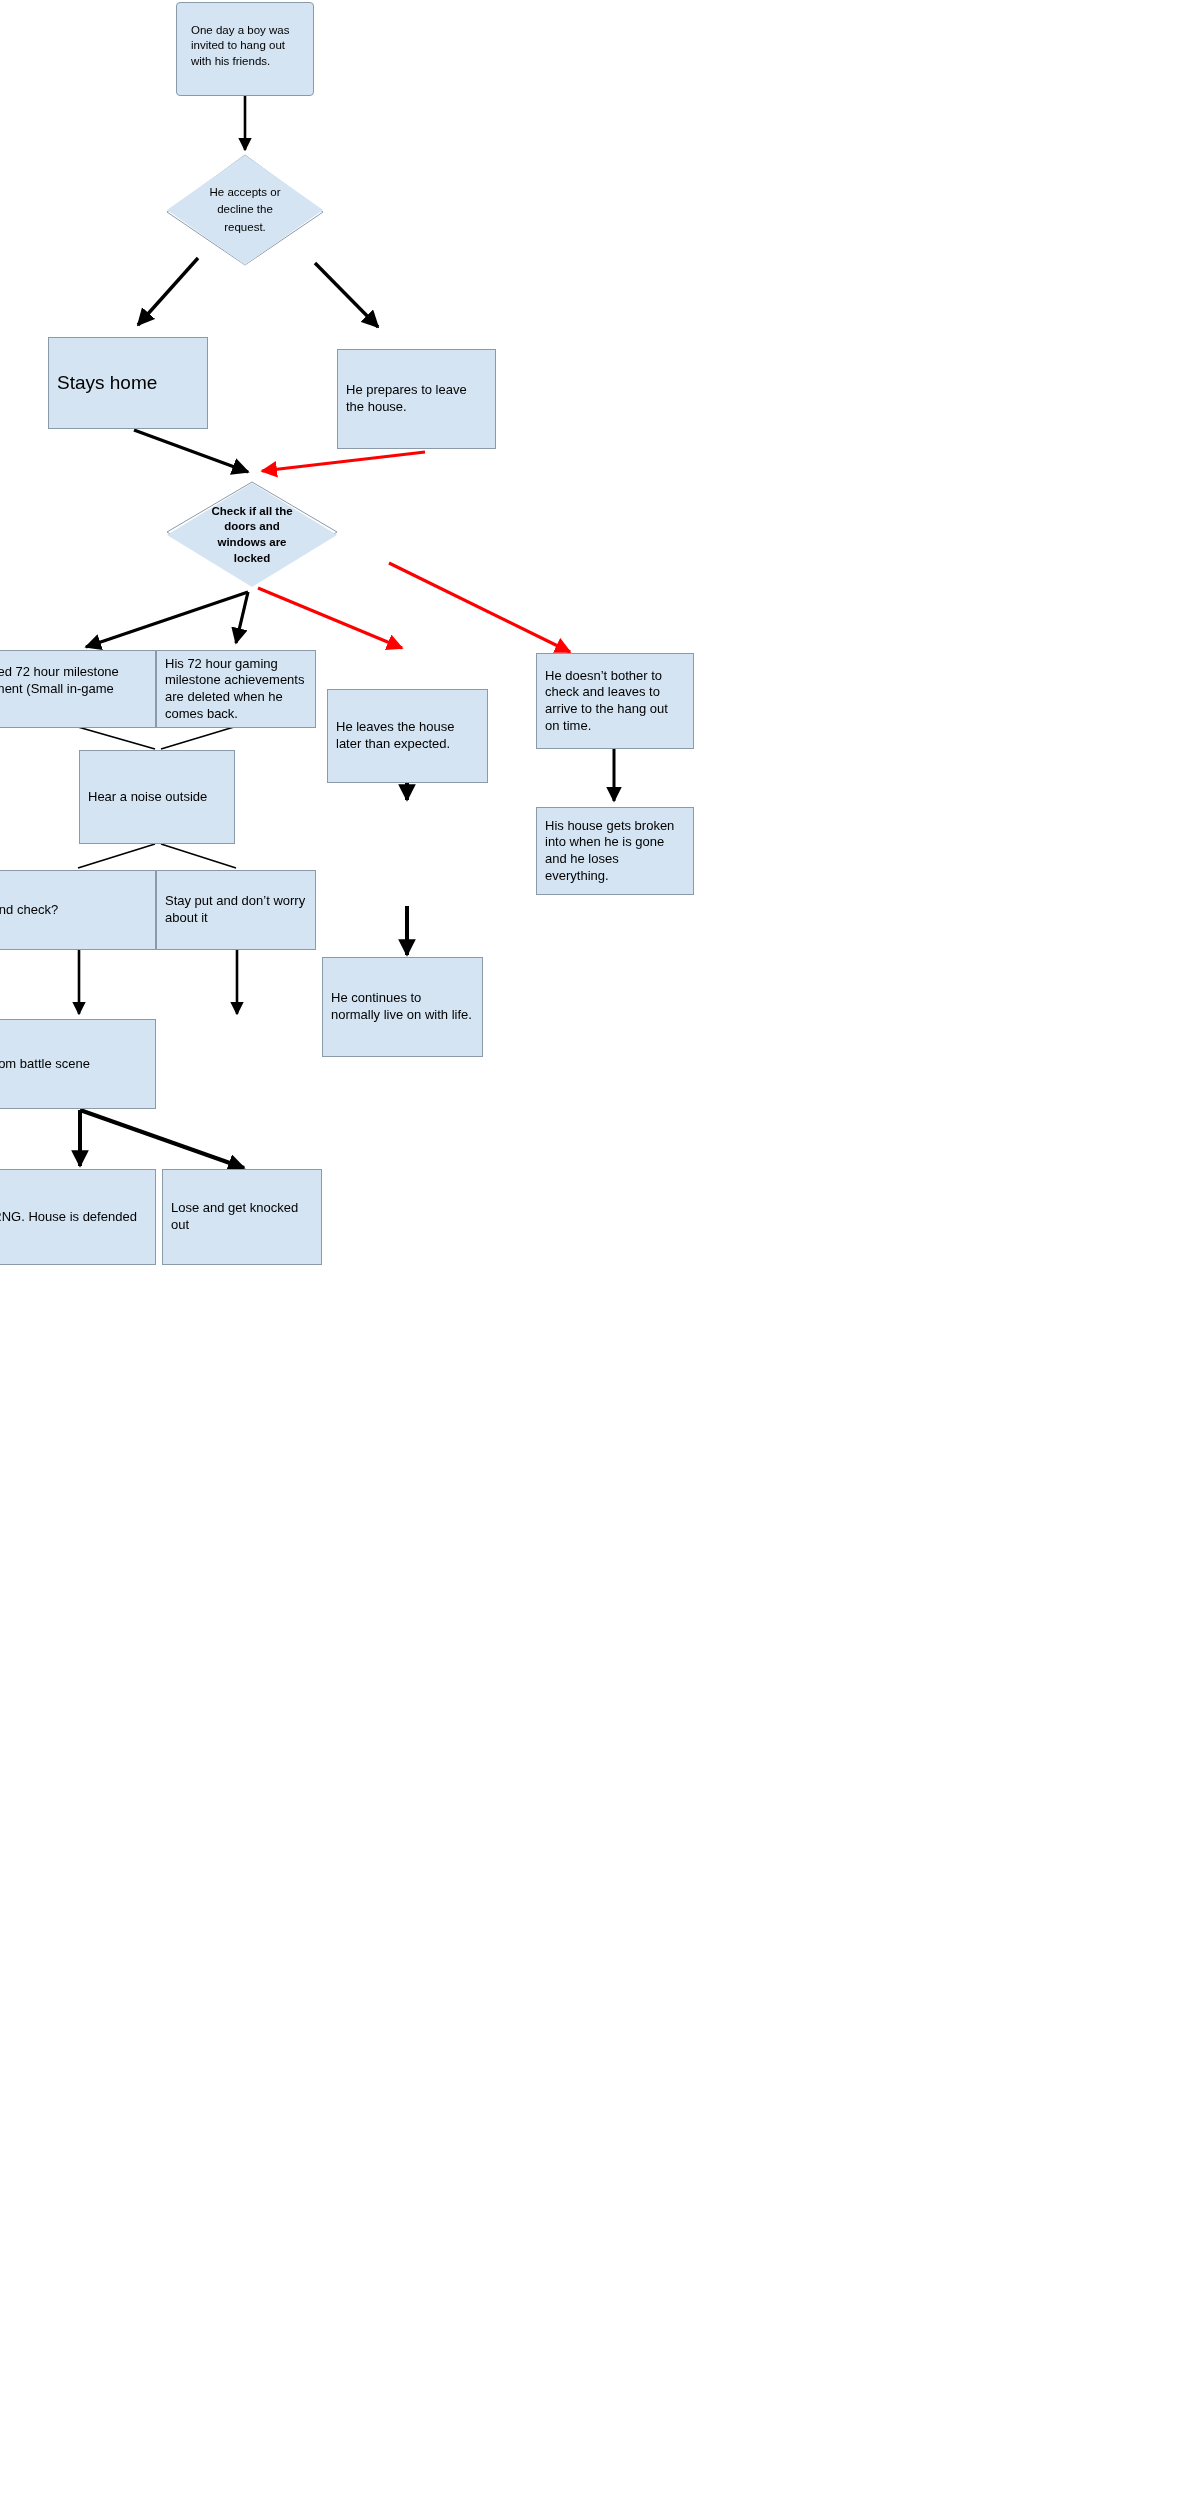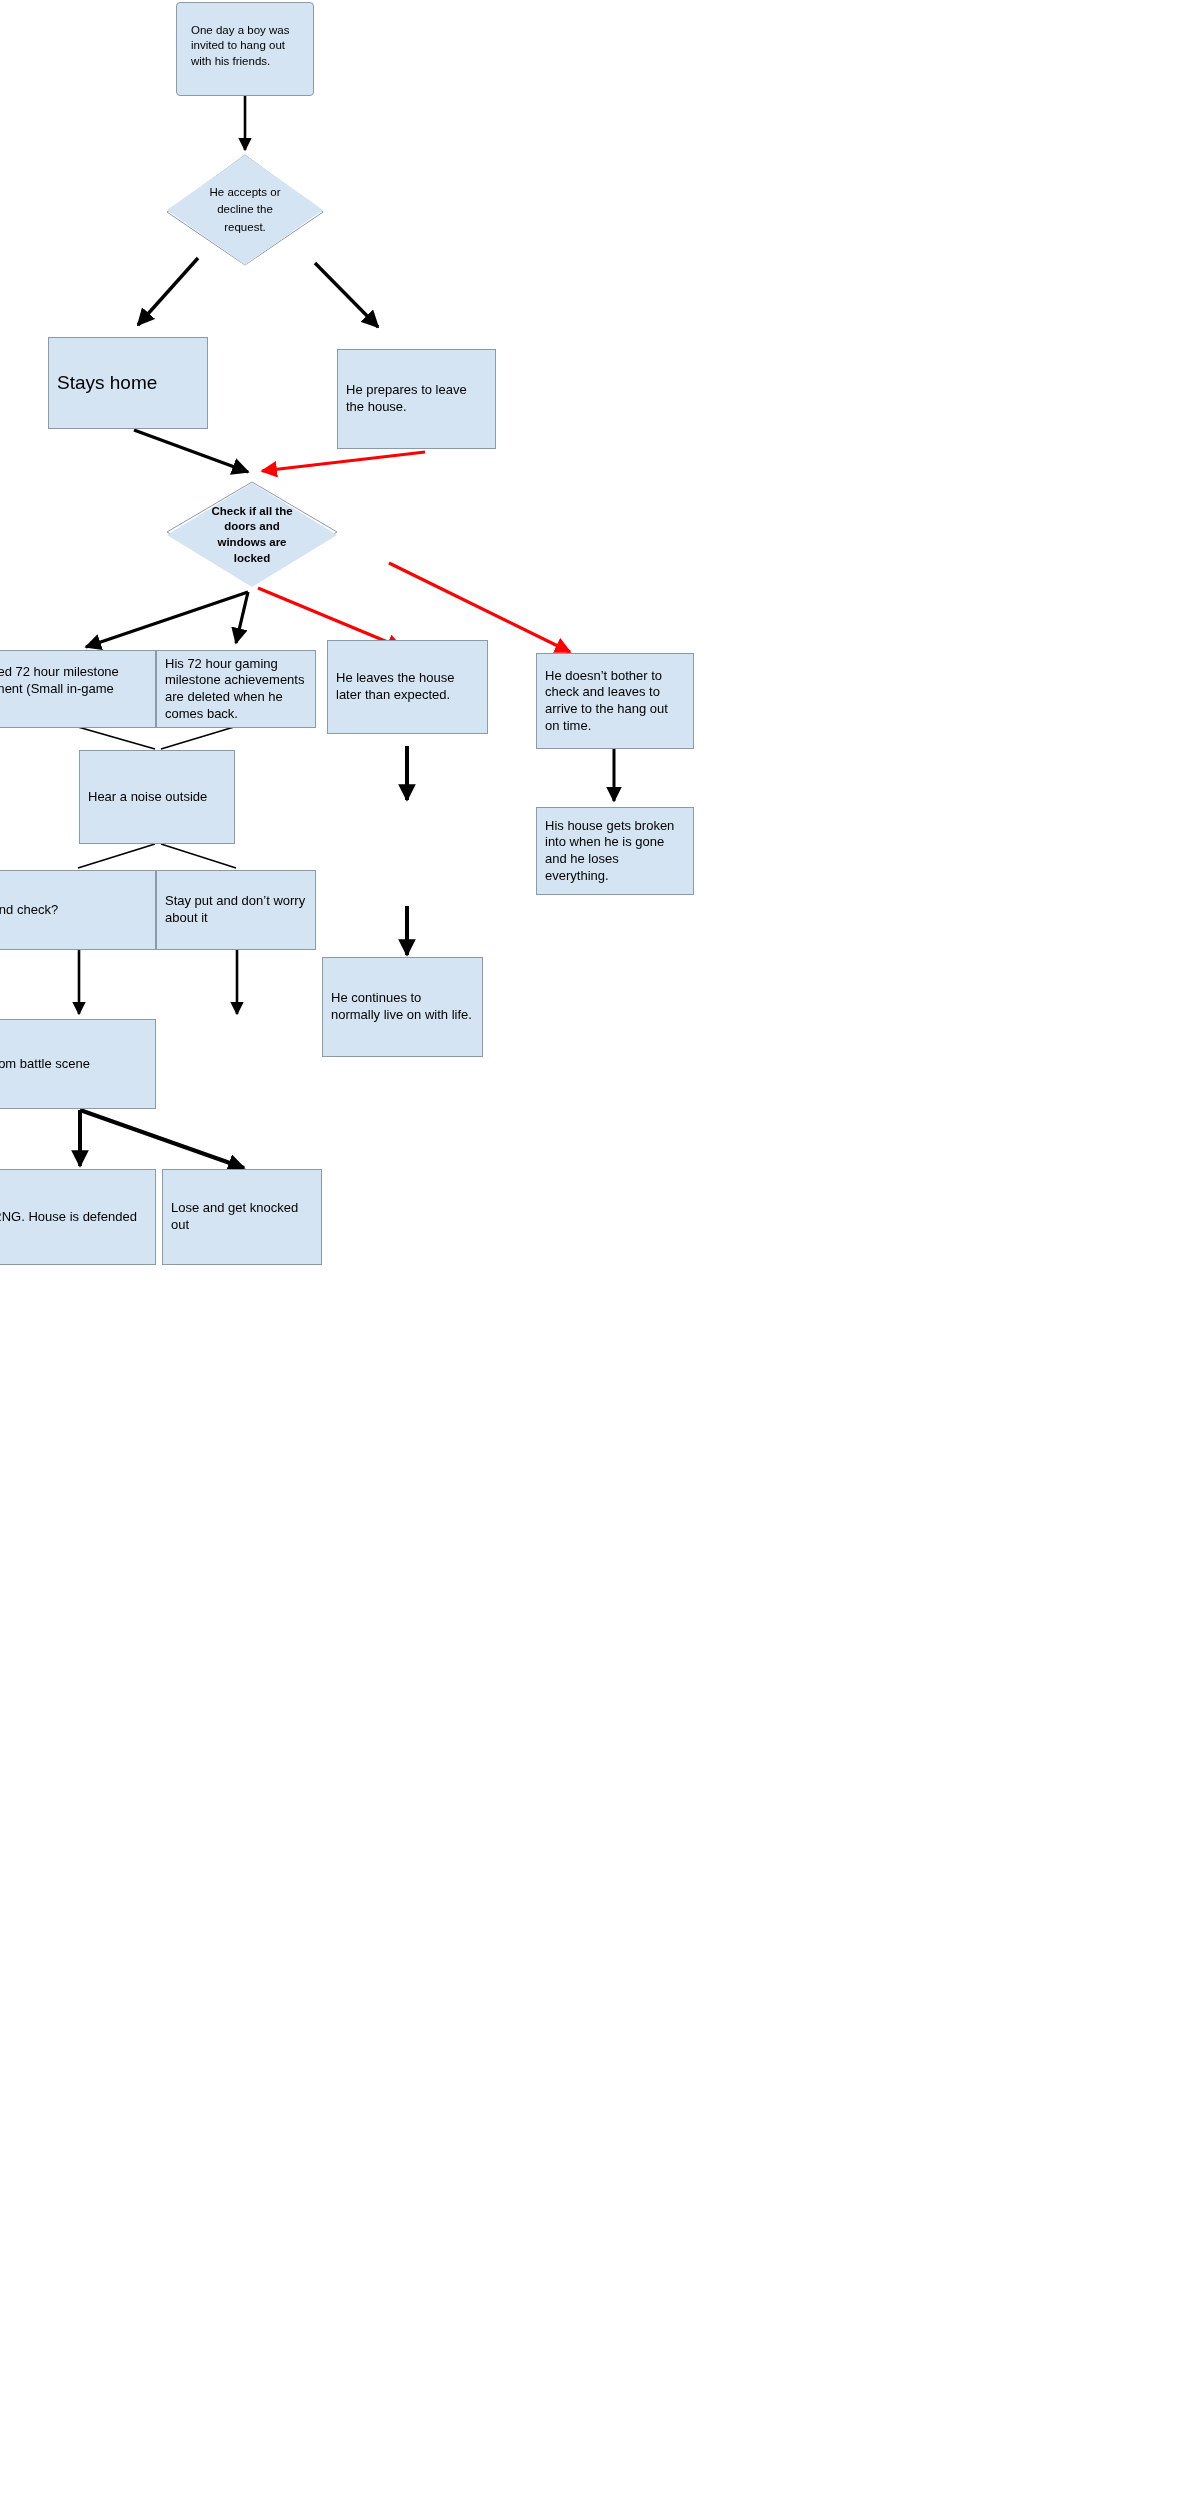--- a/index.html
+++ b/index.html
@@ -164,21 +164,21 @@
   </div>
 
   <div class="node rect" style="left:-60px; top:650px; width:216px; height:78px;">
     <span class="txt">Completed 72 hour milestone achievement (Small in-game reward)</span>
   </div>
 
   <div class="node rect" style="left:156px; top:650px; width:160px; height:78px;">
     <span class="txt">His 72 hour gaming milestone achievements are deleted when he comes back.</span>
   </div>
 
-  <div class="node rect" style="left:327px; top:640px; width:161px; height:94px;">
+  <div class="node rect" style="left:327px; top:689px; width:161px; height:94px;">
     <span class="txt">He leaves the house later than expected.</span>
   </div>
 
   <div class="node rect" style="left:536px; top:653px; width:158px; height:96px;">
     <span class="txt">He doesn’t bother to check and leaves to arrive to the hang out on time.</span>
   </div>
 
   <div class="node rect" style="left:79px; top:750px; width:156px; height:94px;">
     <span class="txt">Hear a noise outside</span>
   </div>

